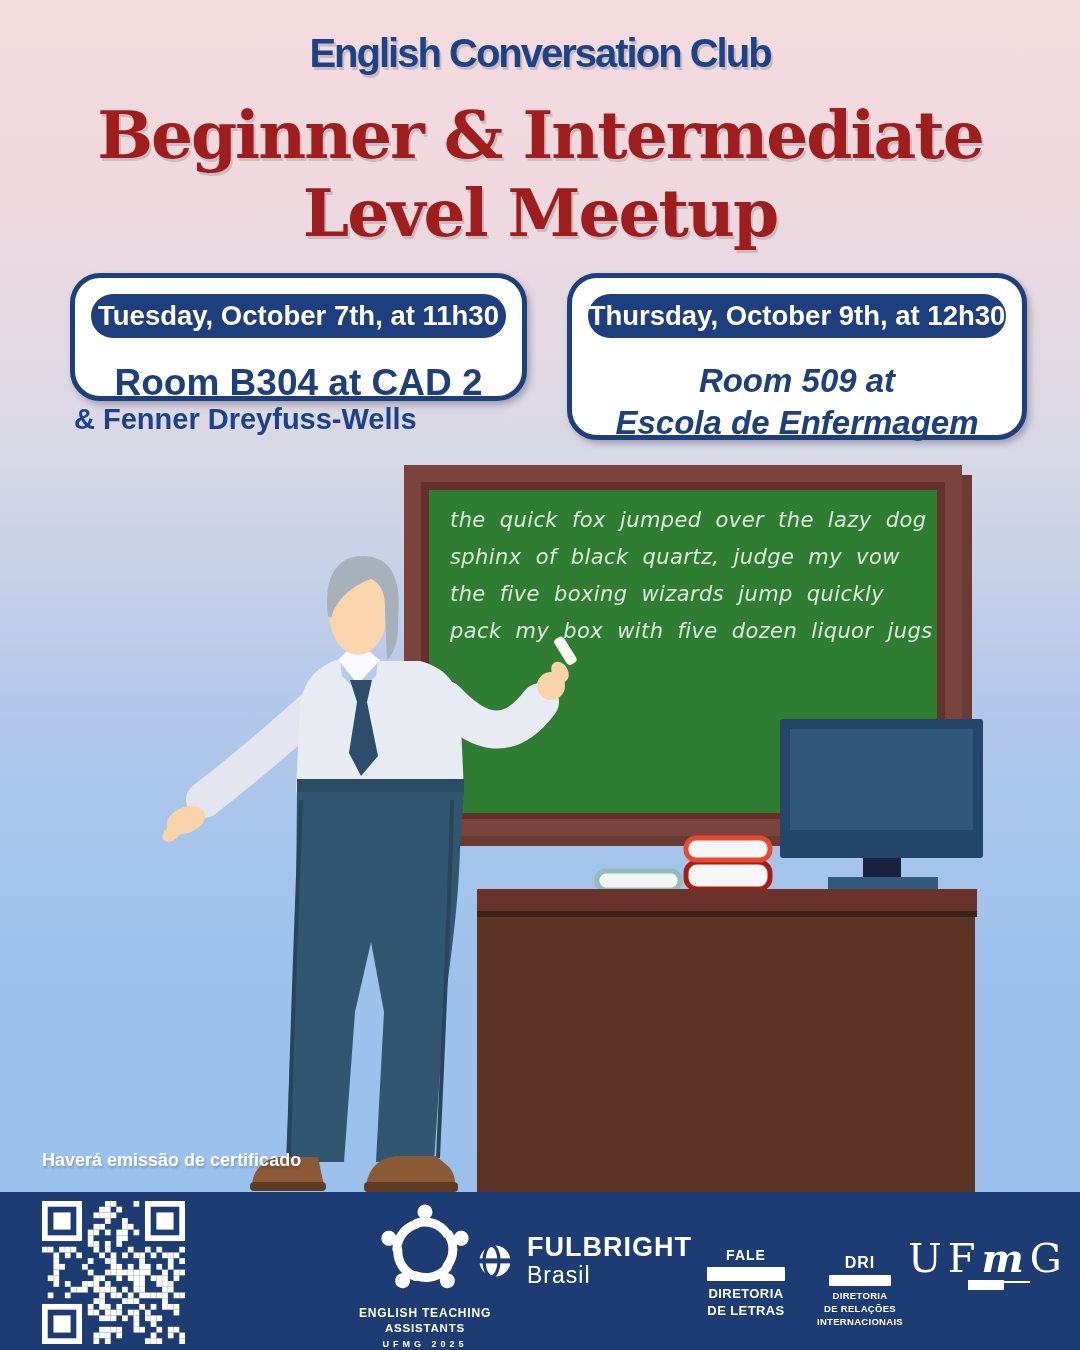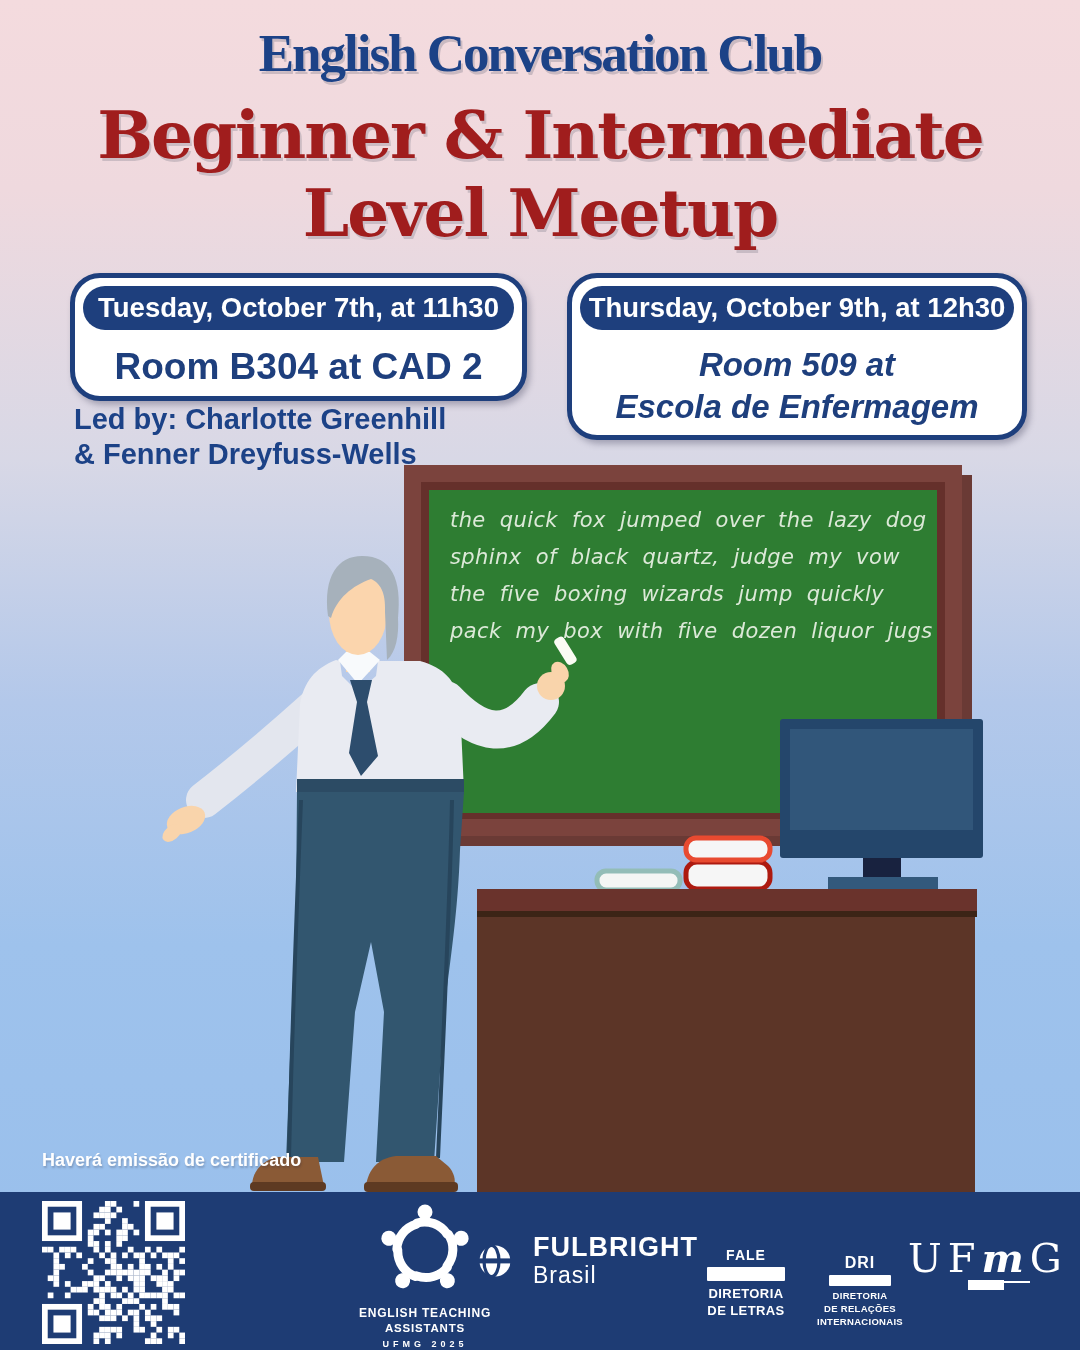--- a/index.html
+++ b/index.html
@@ -4,38 +4,38 @@
 <style>
   html,body{margin:0;padding:0;background:#555;}
   .poster{
     position:relative;width:1080px;height:1350px;overflow:hidden;
     font-family:"Liberation Sans",sans-serif;
     background:linear-gradient(180deg,#f4dbde 0%,#efd9de 14%,#d8d8e6 34%,#b3c8ea 52%,#9ec2ec 70%,#98bfec 100%);
   }
   
   .title-block{position:absolute;top:10px;left:0;width:1080px;text-align:center;}
   .title-1{
-    font-family:Liberation Serif, serif;font-weight:bold;font-size:53px;line-height:86px;
+    font-family:Liberation Sans, sans-serif;font-weight:bold;font-size:40px;line-height:86px;
     color:var(--title-blue);white-space:nowrap;letter-spacing:-2px;
     text-shadow:2px 3px 0 rgba(110,110,125,.30);
   }
   .title-2,.title-3{
     font-family:"DejaVu Serif",serif;font-weight:bold;font-size:66px;line-height:78px;
     color:var(--title-red);white-space:nowrap;letter-spacing:-2px;
     text-shadow:2px 3px 0 rgba(110,110,125,.28);
   }
   
   .session-box{
     position:absolute;top:273px;background:#fff;border:5px solid var(--box-navy);
     border-radius:30px;box-shadow:3px 4px 6px rgba(80,80,105,.40);
   }
   .session-box.left{left:70px;width:447px;height:118px;}
   .session-box.right{left:567px;width:450px;height:157px;}
   .session-header{
-    margin:8px;background:var(--box-navy);border-radius:22px;height:44px;
+    margin:16px;background:var(--box-navy);border-radius:22px;height:44px;
     display:flex;align-items:center;justify-content:center;
     color:#fff;font-weight:bold;font-size:27.5px;white-space:nowrap;
   }
   .session-body{
     display:flex;flex-direction:column;align-items:center;justify-content:center;
     color:var(--box-navy);font-weight:bold;
   }
   .session-box.left .session-body{height:58px;font-size:37px;}
   .session-box.right .session-body{height:96px;font-size:33px;line-height:42px;font-style:italic;}
   .led-by{
@@ -57,21 +57,21 @@
   }
   
   .footer{position:absolute;left:0;top:1192px;width:1080px;height:158px;background:var(--footer-navy);}
   .footer *{color:#fff;}
   .qr{position:absolute;left:42px;top:9px;}
   .eta{position:absolute;left:357px;top:10px;width:136px;text-align:center;}
   .eta-text1{font-size:12px;font-weight:bold;letter-spacing:.8px;margin-top:4px;}
   .eta-text2{font-size:11.5px;font-weight:bold;letter-spacing:.8px;margin-top:2px;}
   .eta-text3{font-size:9px;font-weight:bold;letter-spacing:4px;margin-top:5px;}
   .fulbright{position:absolute;left:478px;top:42px;display:flex;align-items:center;}
-  .fulbright-words{margin-left:21px;line-height:1;}
+  .fulbright-words{margin-left:15px;line-height:1;}
   .fulbright-name{font-size:27px;font-weight:bold;letter-spacing:1px;}
   .fulbright-sub{font-size:23px;font-weight:400;margin-top:3px;letter-spacing:1px;}
   .fale{position:absolute;left:696px;top:55px;width:100px;text-align:center;}
   .fale-name{font-size:14px;font-weight:bold;letter-spacing:1px;}
   .unit-bar{background:#fff;border-radius:1px;margin:4px auto;}
   .fale .unit-bar{width:78px;height:14px;}
   .fale-line{font-size:13px;font-weight:bold;line-height:17px;letter-spacing:.4px;}
   .dri{position:absolute;left:808px;top:62px;width:104px;text-align:center;}
   .dri-name{font-size:16px;font-weight:bold;letter-spacing:1px;}
   .dri .unit-bar{width:62px;height:11px;margin:3px auto;}
@@ -101,21 +101,20 @@
 
   <div class="session-box right">
     <div class="session-header">Thursday, October 9th, at 12h30</div>
     <div class="session-body">
       <span>Room 509 at</span>
       <span>Escola de Enfermagem</span>
     </div>
   </div>
 
   <div class="led-by">
-    <div>Led by: Charlotte Greenhill</div>
     <div>&amp; Fenner Dreyfuss-Wells</div>
   </div>
 
   <svg class="scene" width="1080" height="1350" viewBox="0 0 1080 1350">
 
     <rect x="414" y="475" width="558" height="371" fill="#6a3a35"></rect>
     <rect x="404" y="465" width="558" height="371" fill="#7b433d"></rect>
     <rect x="421" y="482" width="524" height="337" fill="#65302b"></rect>
     <rect x="429" y="490" width="508" height="323" fill="#2e7d32"></rect>
 

